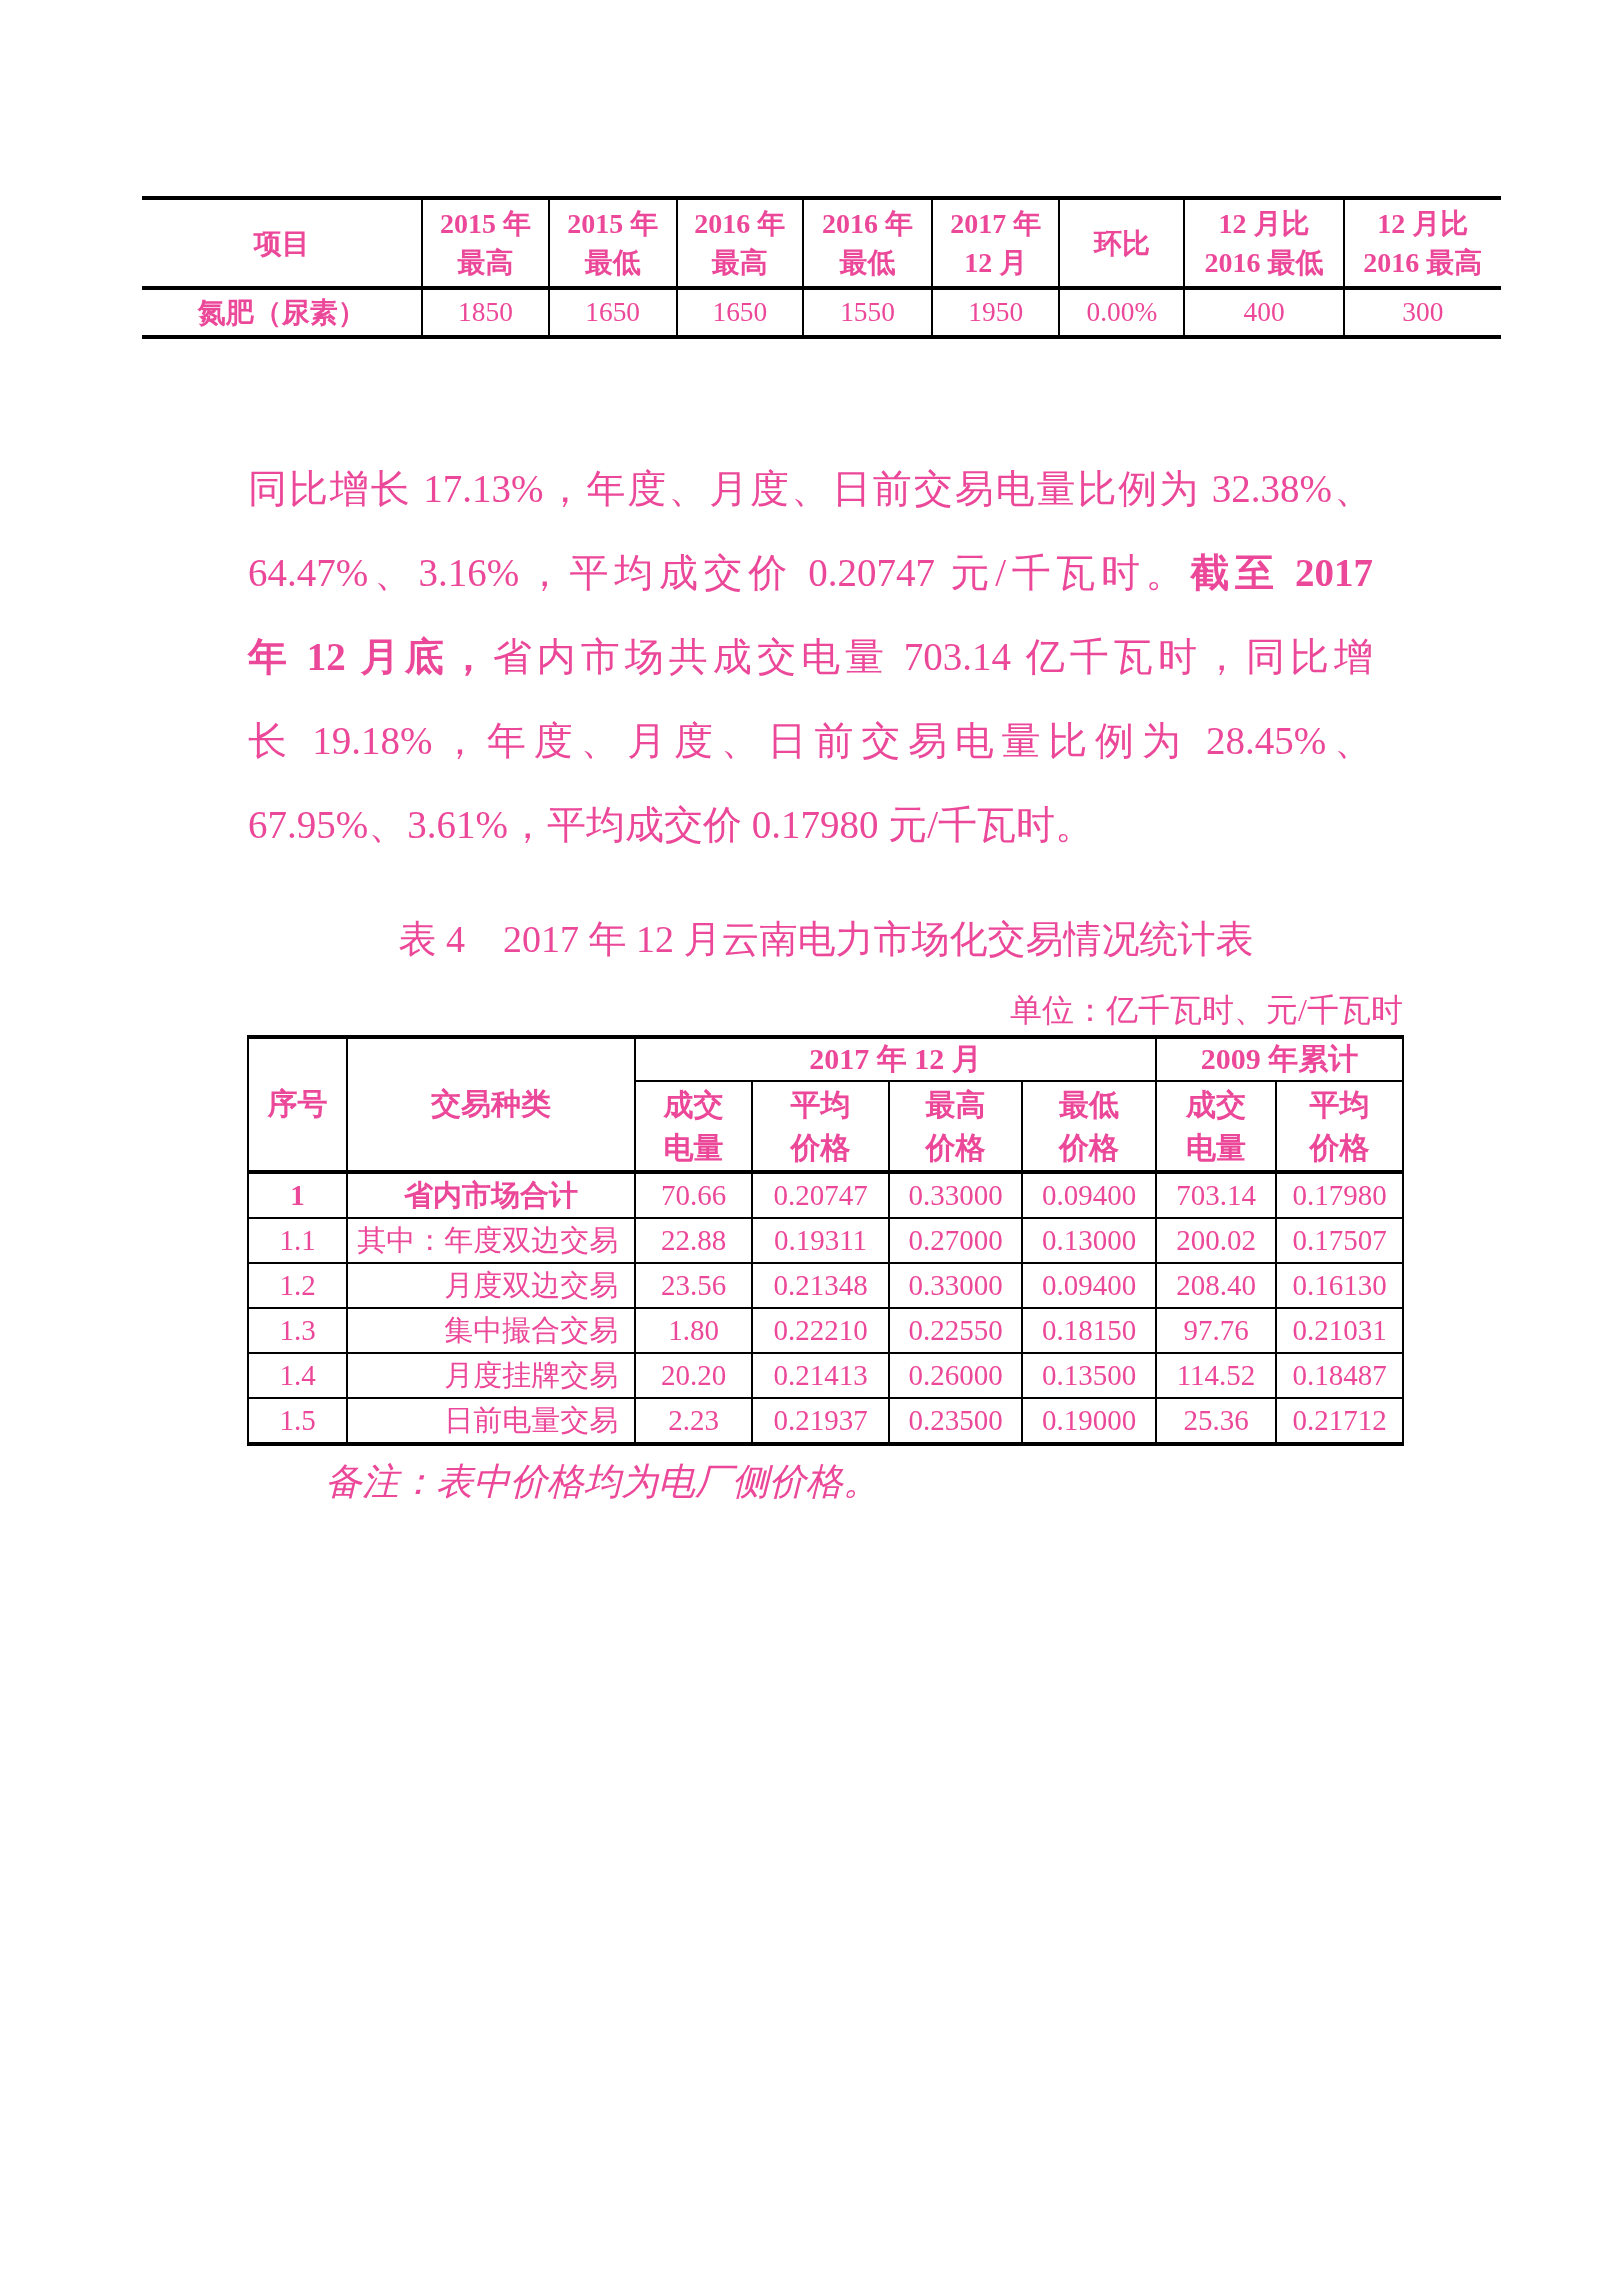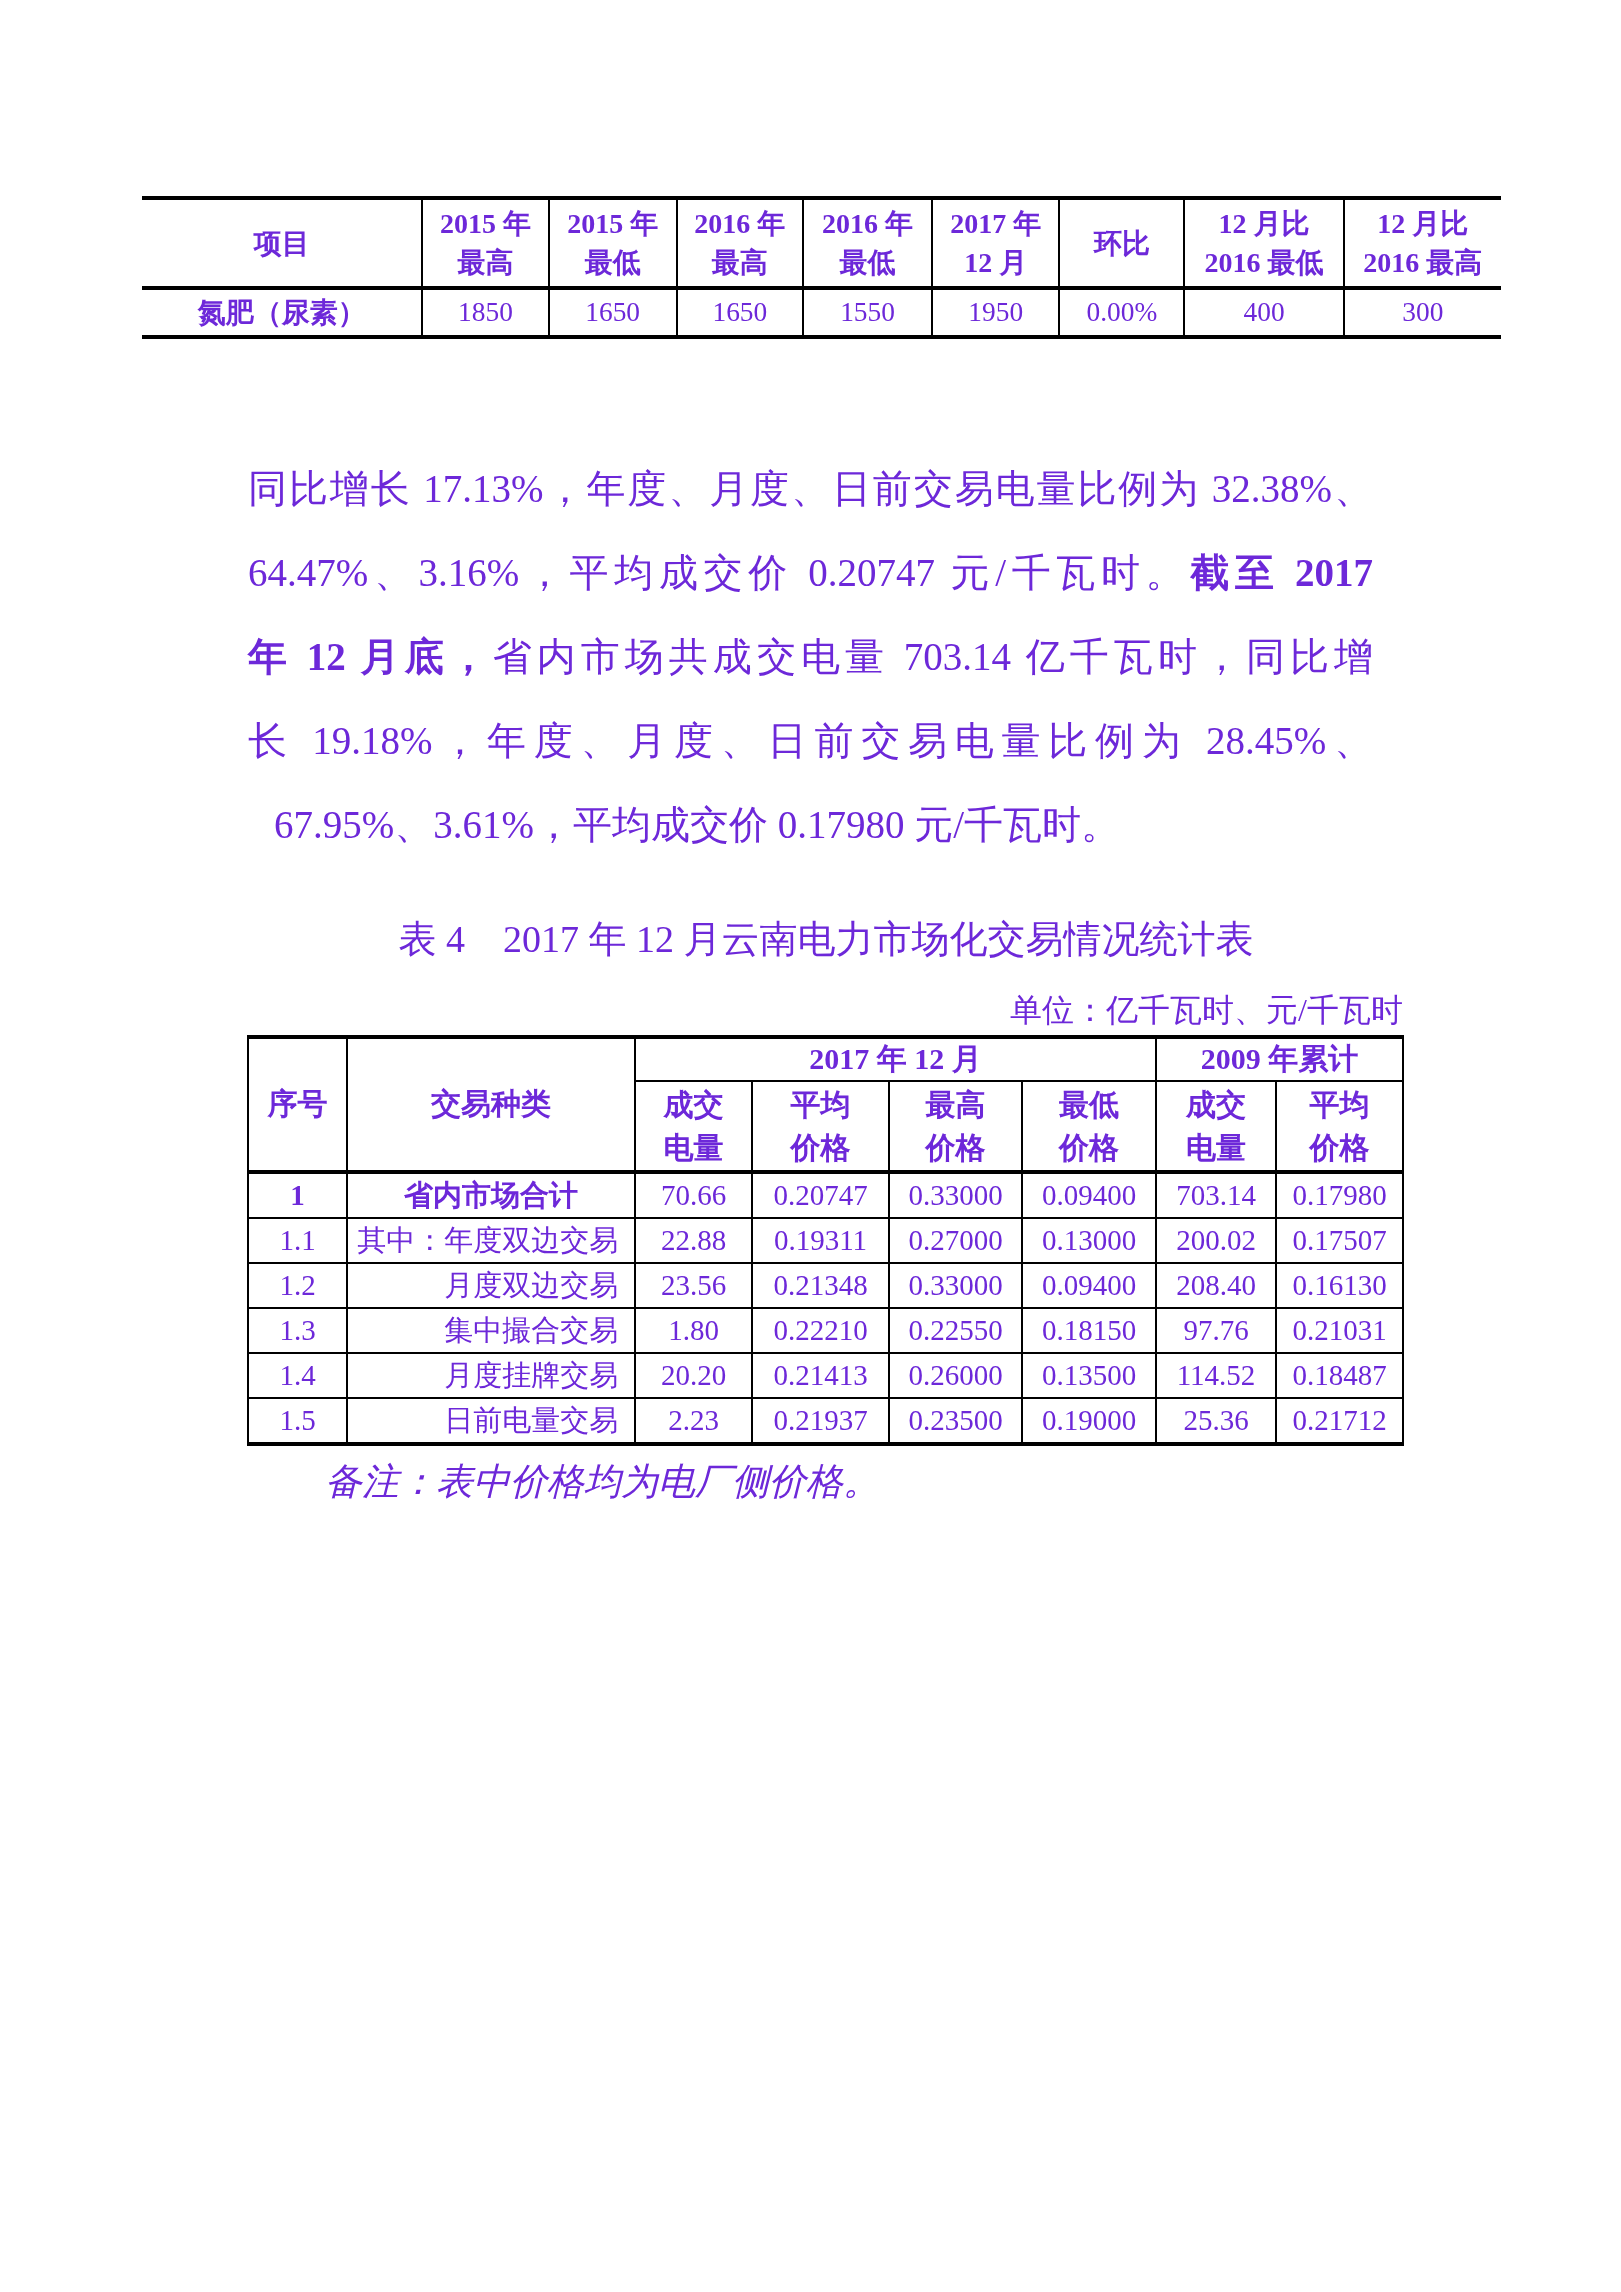--- a/index.html
+++ b/index.html
@@ -1,19 +1,19 @@
 <!DOCTYPE html>
 <html><head>
 <meta charset="utf-8">
 <style>
   html,body{margin:0;padding:0;background:#ffffff;}
   .page{
     position:relative;
     width:1621px;height:1757px;
-    background:#ffffff;color:#6d28d9;
+    background:#ffffff;color:#ec4899;
     font-family:"Liberation Serif","DejaVu Serif",serif;
     overflow:hidden;
   }
   
   .t1{
     position:absolute;left:142px;top:196px;width:1359px;
     border-collapse:collapse;table-layout:fixed;
     border-top:4.9px solid #000;border-bottom:4.9px solid #000;
   }
   .t1 th,.t1 td{
@@ -33,21 +33,21 @@
   }
   .heading .hei{font-family:"Liberation Sans","DejaVu Sans",sans-serif;font-weight:bold;}
   .heading .num{font-family:"Liberation Serif","DejaVu Serif",serif;font-weight:normal;}
   
   .para{position:absolute;left:248px;top:447px;width:1125px;}
   .pline{
     height:84px;line-height:84px;font-size:39px;
     text-align:justify;text-align-last:justify;text-justify:inter-ideograph;
   }
   .pline.first{text-indent:82px;}
-  .pline.last{text-align:center;text-align-last:left;margin-left:26px;}
+  .pline.last{text-align:center;text-align-last:left;}
   .pline b{font-weight:bold;}
   
   .caption{
     position:absolute;left:248px;top:916px;width:1156px;height:47px;line-height:47px;
     text-align:center;font-size:38px;white-space:nowrap;
   }
   .unit{
     position:absolute;left:248px;top:990px;width:1155px;height:41px;line-height:41px;
     text-align:right;font-size:32px;
   }

